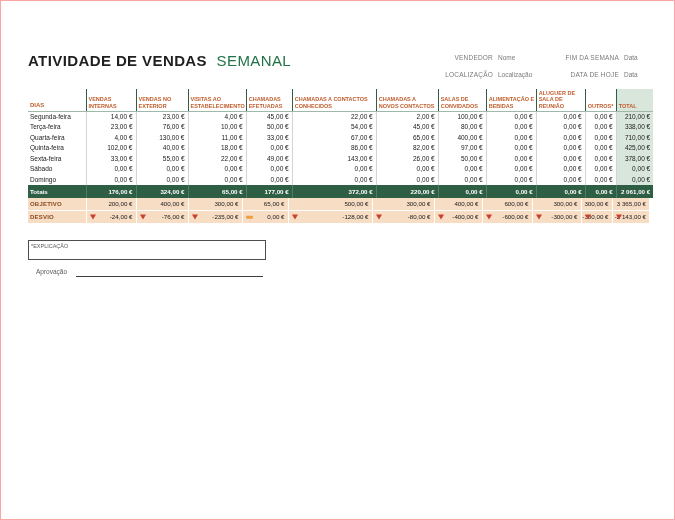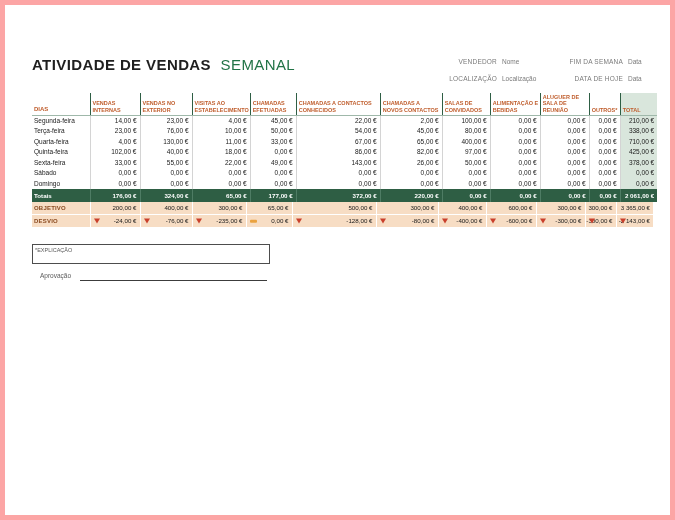--- a/index.html
+++ b/index.html
@@ -1,18 +1,18 @@
 <!DOCTYPE html>
 <html><head>
 <meta charset="utf-8">
 <style>
   html,body{margin:0;padding:0;background:#fff;}
   body{width:675px;height:520px;position:relative;font-family:"Liberation Sans",sans-serif;
        -webkit-font-smoothing:antialiased;}
-  .page{position:absolute;inset:0;background:#ffffff;border:5px solid #fca5a5;box-sizing:border-box;}
+  .page{position:absolute;inset:0;background:#ffffff;border:1px solid #fca5a5;box-sizing:border-box;}
 
   
   .doc-title{position:absolute;left:27px;top:51px;font-size:15px;letter-spacing:.4px;white-space:nowrap;}
   .t-black{font-weight:bold;color:#1f1f1f;}
   .t-green{color:#217346;font-weight:normal;margin-left:5px;}
 
   
   .meta-field{position:absolute;display:flex;align-items:baseline;font-size:6.5px;color:#7a7a7a;}
   .meta-field .flabel{text-align:right;letter-spacing:.2px;}
   .meta-field .fvalue{margin-left:5px;color:#7a7a7a;}

